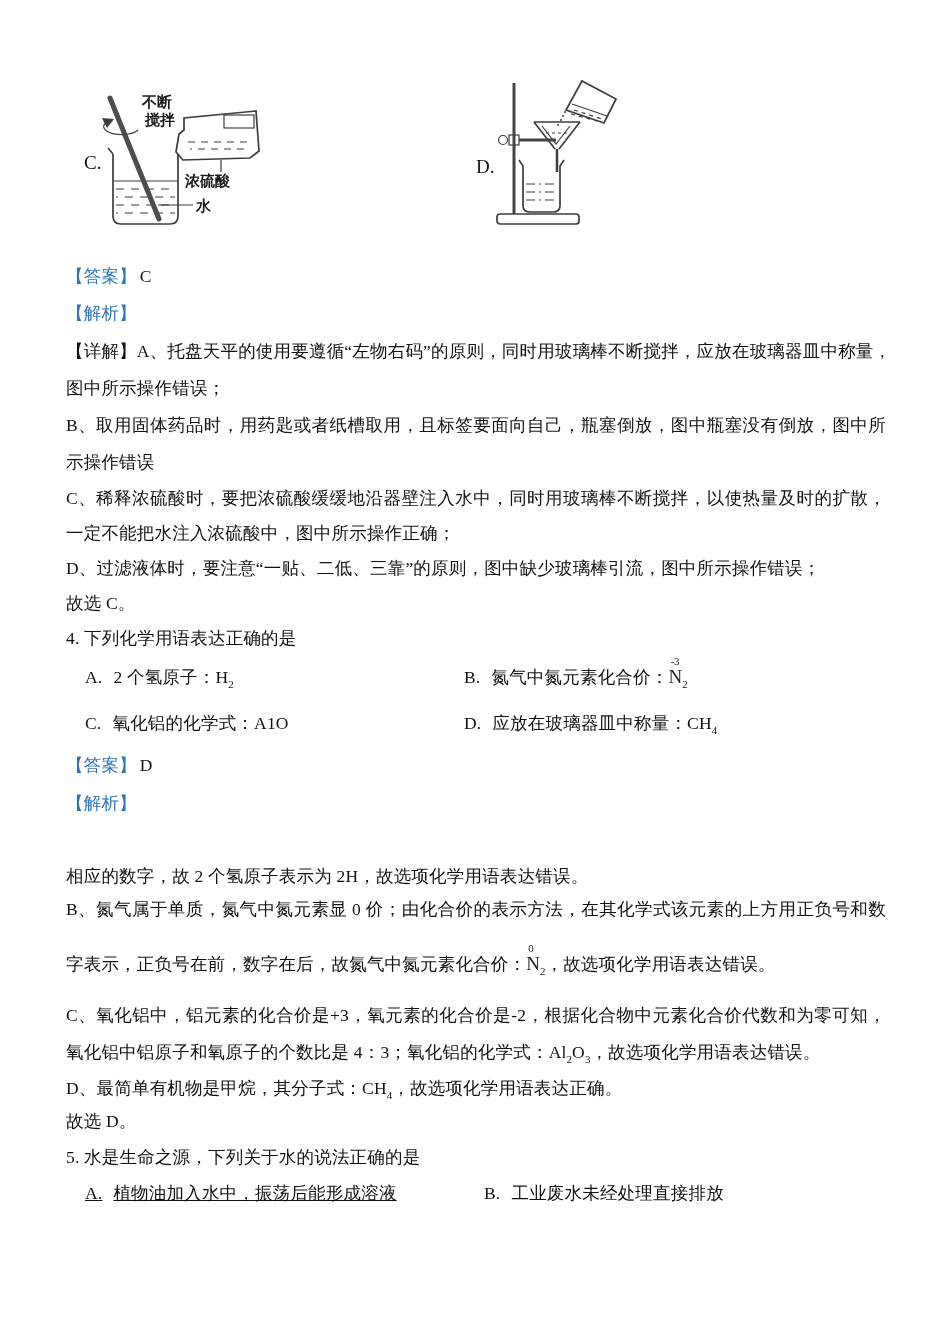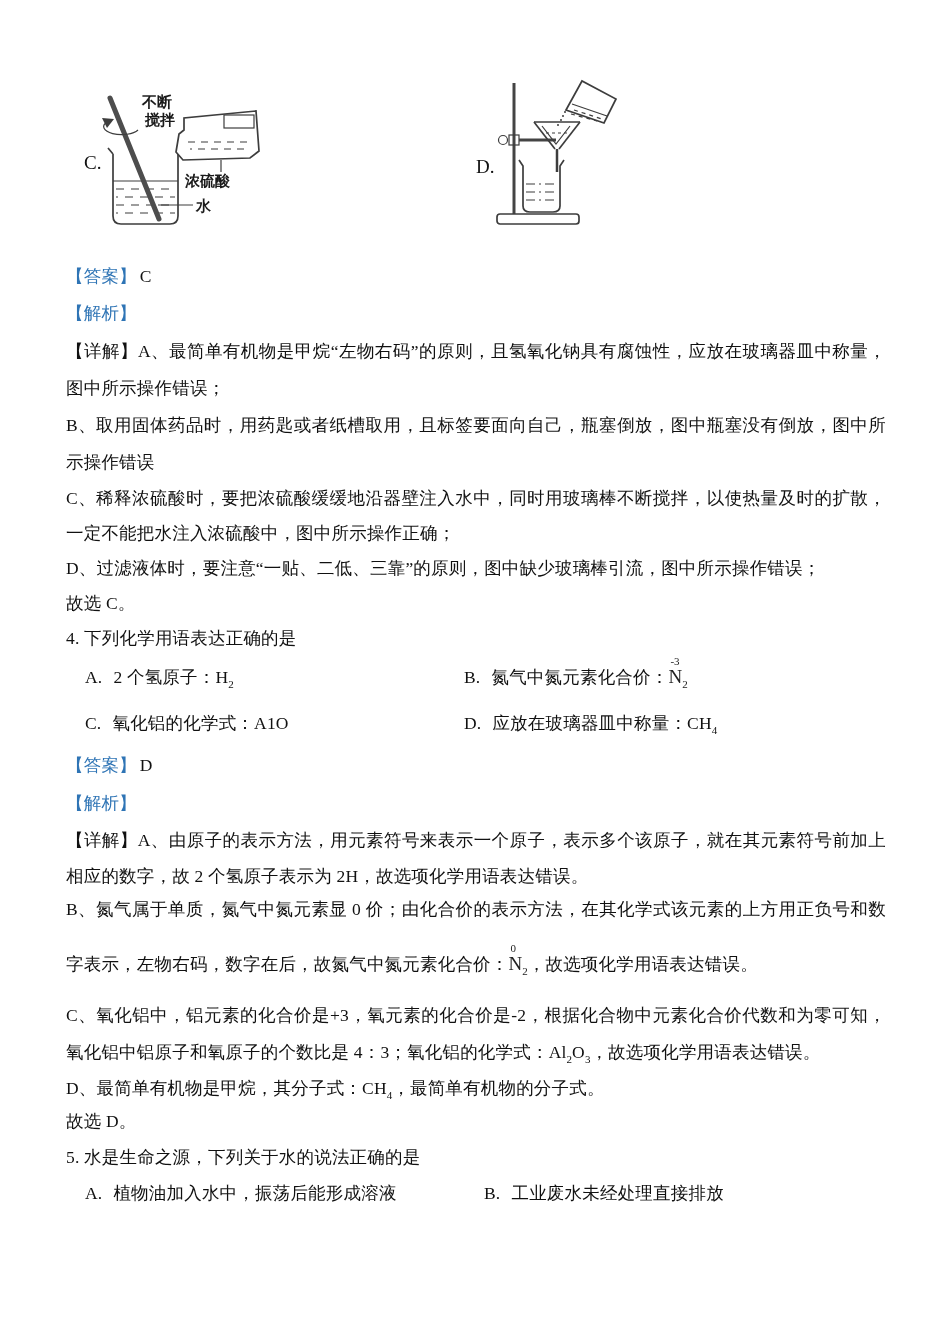--- a/index.html
+++ b/index.html
@@ -18,21 +18,21 @@
   }
   .fill { text-align:justify; text-align-last:justify; }
 
   .blue { color:var(--accent,#2E74B5); }
   .ansv { margin-left:3px; }
 
   .figlabel { position:absolute; font-size:19px; color:#111; }
 
   .optrow { display:flex; }
   .optrow .optL { flex:0 0 379px; }
-  .optrow.q5 .optL { flex:0 0 399px; }
+  .optrow.q5 .optL { flex:0 0 399px;text-decoration:underline; }
   .optlab { margin-right:11px; }
   sub { font-size:11px; letter-spacing:0; }
 
   .valf { position:relative; display:inline-block; line-height:1; letter-spacing:0; color:#222; }
   .valf .vbase { font-size:19px; }
   .valf .vsup { position:absolute; top:-11px; left:2px; font-size:11px; }
 
   svg { position:absolute; overflow:visible; }
   .figtext { font-family:"Liberation Sans","DejaVu Sans",sans-serif; font-weight:bold; font-size:15px; fill:#1a1a1a; }
   .stroke { stroke:#3d3d3d; fill:none; stroke-width:1.7; }
@@ -121,21 +121,21 @@
     </g>
   </svg>
 
   <div class="ln" style="top:265px">
     <span class="blue">【答案】</span><span class="ansv">C</span>
   </div>
   <div class="ln" style="top:302px">
     <span class="blue">【解析】</span>
   </div>
 
-  <div class="ln fill" style="top:340px">【详解】A、最简单有机物是甲烷“左物右码”的原则，且氢氧化钠具有腐蚀性，应放在玻璃器皿中称量，</div>
+  <div class="ln fill" style="top:340px">【详解】A、托盘天平的使用要遵循“左物右码”的原则，同时用玻璃棒不断搅拌，应放在玻璃器皿中称量，</div>
   <div class="ln" style="top:377px">图中所示操作错误；</div>
   <div class="ln fill" style="top:414px">B、取用固体药品时，用药匙或者纸槽取用，且标签要面向自己，瓶塞倒放，图中瓶塞没有倒放，图中所</div>
   <div class="ln" style="top:451px">示操作错误</div>
   <div class="ln fill" style="top:487px">C、稀释浓硫酸时，要把浓硫酸缓缓地沿器壁注入水中，同时用玻璃棒不断搅拌，以使热量及时的扩散，</div>
   <div class="ln" style="top:522px">一定不能把水注入浓硫酸中，图中所示操作正确；</div>
   <div class="ln" style="top:557px">D、过滤液体时，要注意“一贴、二低、三靠”的原则，图中缺少玻璃棒引流，图中所示操作错误；</div>
   <div class="ln" style="top:592px">故选 C。</div>
 
   <div class="ln" style="top:627px">
     <span>4.</span>
@@ -160,36 +160,35 @@
     </div>
   </div>
 
   <div class="ln" style="top:754px">
     <span class="blue">【答案】</span><span class="ansv">D</span>
   </div>
   <div class="ln" style="top:792px">
     <span class="blue">【解析】</span>
   </div>
 
-  <div class="ln fill" style="top:829px">【详解】A、由原子的表示方法，用元素符号来表示一个原子，表示多个该原子，就在其元素符号前加上</div>
   <div class="ln" style="top:865px">相应的数字，故 2 个氢原子表示为 2H，故选项化学用语表达错误。</div>
   <div class="ln fill" style="top:898px">B、氮气属于单质，氮气中氮元素显 0 价；由化合价的表示方法，在其化学式该元素的上方用正负号和数</div>
 
   <div class="ln" style="top:953px">
-    <span>字表示，左物右码，数字在后，故氮气中氮元素化合价：</span><span class="valf"><span class="vsup">0</span><span class="vbase">N</span><sub>2</sub></span><span>，故选项化学用语表达错误。</span>
+    <span>字表示，正负号在前，数字在后，故氮气中氮元素化合价：</span><span class="valf"><span class="vsup">0</span><span class="vbase">N</span><sub>2</sub></span><span>，故选项化学用语表达错误。</span>
   </div>
 
   <div class="ln fill" style="top:1004px">C、氧化铝中，铝元素的化合价是+3，氧元素的化合价是-2，根据化合物中元素化合价代数和为零可知，</div>
 
   <div class="ln" style="top:1041px">
     <span>氧化铝中铝原子和氧原子的个数比是 4：3；氧化铝的化学式：Al</span><sub>2</sub><span>O</span><sub>3</sub><span>，故选项化学用语表达错误。</span>
   </div>
 
   <div class="ln" style="top:1077px">
-    <span>D、最简单有机物是甲烷，其分子式：CH</span><sub>4</sub><span>，最简单有机物的分子式。</span>
+    <span>D、最简单有机物是甲烷，其分子式：CH</span><sub>4</sub><span>，故选项化学用语表达正确。</span>
   </div>
 
   <div class="ln" style="top:1110px">故选 D。</div>
 
   <div class="ln" style="top:1146px">
     <span>5.</span>
     <span>水是生命之源，下列关于水的说法正确的是</span>
   </div>
 
   <div class="ln optrow q5" style="top:1182px;left:85px;width:801px">

